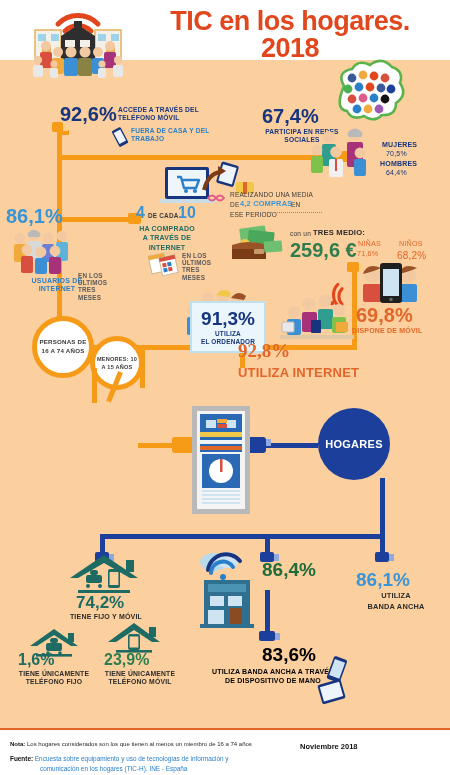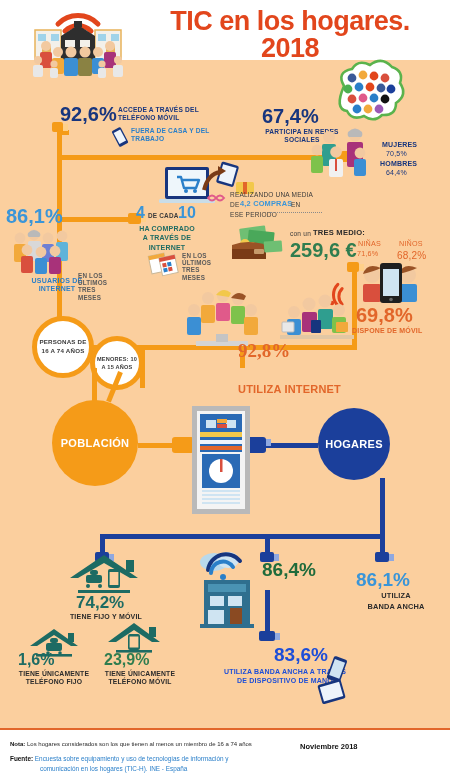--- a/index.html
+++ b/index.html
@@ -22,21 +22,21 @@
     text-align:center;line-height:1;
   }
 
   
   .pct{font-weight:bold;line-height:1;}
   .lbl{font-weight:bold;line-height:1.15;letter-spacing:.2px;}
   .navy{color:#17357e;}
   .blue{color:#2a7fc9;}
   .lblue{color:#3a95d8;}
   .dorange{color:#e2662a;}
-  .red{color:#1d4ed8;margin-left:12px;}
+  .red{color:#000000;}
   .green{color:#2f7d4f;}
   .teal{color:#1d6b63;text-align:center;}
   .dgreen{color:#1f6b3b;}
 
   
   .cable-h{position:absolute;height:5px;background:#f59b18;}
   .cable-v{position:absolute;width:5px;background:#f59b18;}
   .cable-h.b{background:#1b3f9b;}
   .cable-v.b{background:#1b3f9b;}
   .plug{position:absolute;width:13px;height:11px;background:#f59b18;border-radius:2px;}
@@ -332,42 +332,46 @@
       <path d="M40 7 q7 -9 15 -2 l-2 4z" fill="#f2c84b"></path>
       <rect x="40" y="15" width="14" height="18" rx="2" fill="#e05a8a"></rect>
     <circle cx="62" cy="11" r="6" fill="#f2c9a0"></circle>
       <path d="M55 10 q7 -9 15 -2 l-2 4z" fill="#9a5326"></path>
       <rect x="55" y="18" width="14" height="18" rx="2" fill="#7ec24b"></rect>
     <circle cx="75" cy="22" r="6" fill="#f2c9a0"></circle>
       <rect x="68" y="29" width="14" height="18" rx="2" fill="#f2a93b"></rect>
     <rect x="20" y="53" width="52" height="5" fill="#d4d4d4"></rect>
     <rect x="40" y="46" width="12" height="8" fill="#c4c4c4"></rect>
   </svg>
+  <div class="screenbox" style="left:190px;top:301px;width:72px;height:48px;">
+    <div class="pct navy" style="font-size:19px;">91,3%</div>
+    <div class="lbl navy" style="font-size:6.4px;margin-top:2px;">UTILIZA</div>
+    <div class="lbl navy" style="font-size:6.4px;">EL ORDENADOR</div>
+  </div>
 
   <svg style="position:absolute;left:280px;top:288px;" width="74" height="56" viewBox="0 0 74 56">
     <circle cx="14" cy="24" r="6" fill="#f2c9a0"></circle>
       <rect x="7" y="31" width="14" height="16" rx="2" fill="#3b8fd4"></rect>
     <circle cx="29" cy="16" r="6.5" fill="#f2c9a0"></circle>
       <rect x="22" y="24" width="15" height="20" rx="2" fill="#a8327a"></rect>
     <circle cx="45" cy="13" r="6.5" fill="#f2c9a0"></circle>
       <rect x="38" y="21" width="15" height="20" rx="2" fill="#2f9e8f"></rect>
     <circle cx="59" cy="22" r="6" fill="#f2c9a0"></circle>
       <rect x="52" y="29" width="14" height="16" rx="2" fill="#7ec24b"></rect>
     <rect x="2" y="34" width="12" height="10" rx="1" fill="#e8e8e8" stroke="#bbb"></rect>
     <rect x="31" y="32" width="10" height="13" rx="1" fill="#17357e"></rect>
     <rect x="56" y="34" width="12" height="10" rx="1" fill="#f2a93b"></rect>
     <rect x="0" y="47" width="74" height="4" fill="#e2c7a4"></rect>
   </svg>
   <div class="pct dorange" style="position:absolute;left:238px;top:341px;font-size:19px;font-family:Liberation Serif, serif;">92,8%</div>
-  <div class="lbl dorange" style="position:absolute;left:238px;top:383px;font-size:11px;text-align:right;">UTILIZA INTERNET</div>
+  <div class="lbl dorange" style="position:absolute;left:238px;top:366px;font-size:13px;text-align:right;">UTILIZA INTERNET</div>
 
   <div class="bubble" style="left:32px;top:316px;width:52px;height:52px;">PERSONAS DE 16 A 74 AÑOS</div>
   <div class="bubble" style="left:90px;top:336px;width:44px;height:44px;font-size:5.6px;">MENORES: 10 A 15 AÑOS</div>
 
-  <div class="node pob" style="left:52px;top:400px;width:86px;height:86px;">POBLACIÓN</div>
   <div class="node hog" style="left:318px;top:408px;width:72px;height:72px;">HOGARES</div>
   <div class="cable-v" style="left:92px;top:368px;height:35px;"></div>
   <div class="cable-v" style="left:118px;top:372px;height:32px;transform:rotate(22deg);transform-origin:top;"></div>
 
   <svg style="position:absolute;left:190px;top:404px;" width="62" height="112" viewBox="0 0 62 112">
     <rect x="2" y="2" width="58" height="108" fill="#b9b9b9"></rect>
     <rect x="7" y="7" width="48" height="98" fill="#f4f4f4"></rect>
     <rect x="10" y="10" width="42" height="38" fill="#2a6ab5"></rect>
     <rect x="16" y="16" width="10" height="8" fill="#cfe4f2"></rect>
       <rect x="36" y="16" width="10" height="8" fill="#cfe4f2"></rect>

